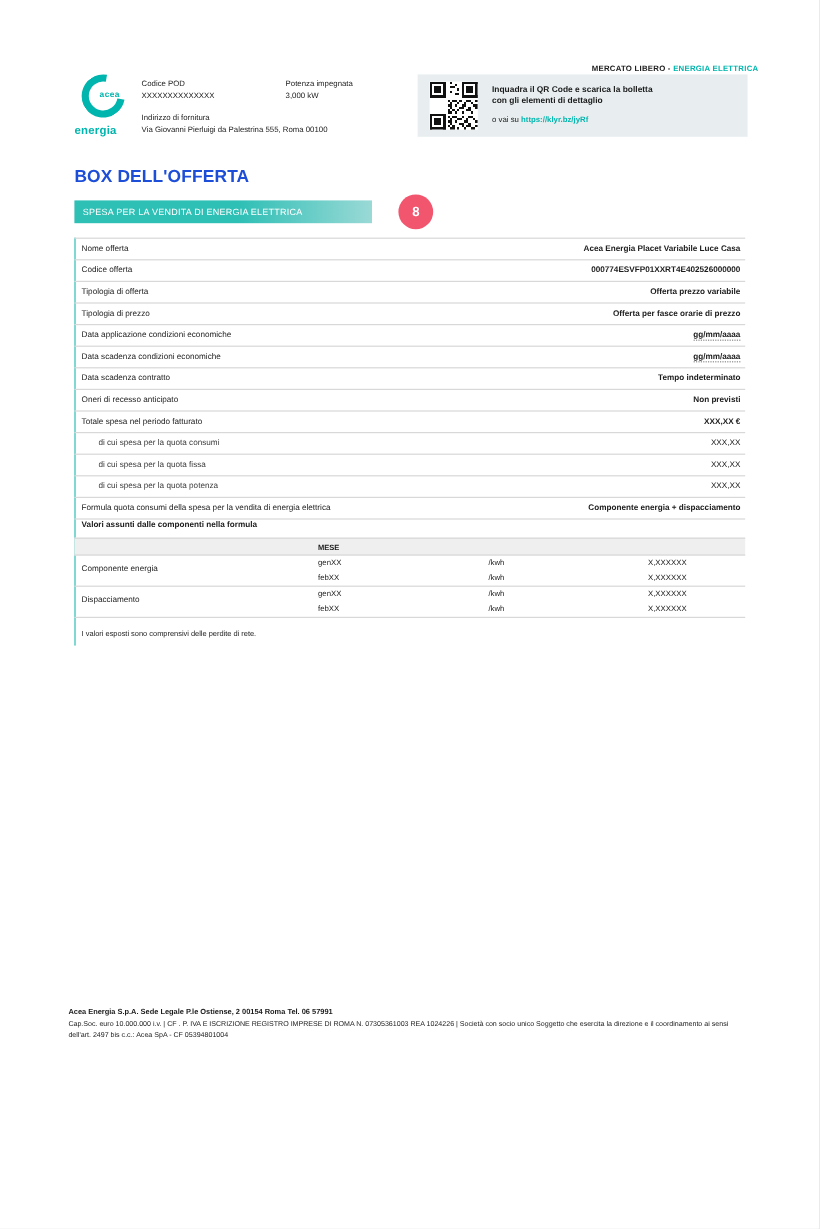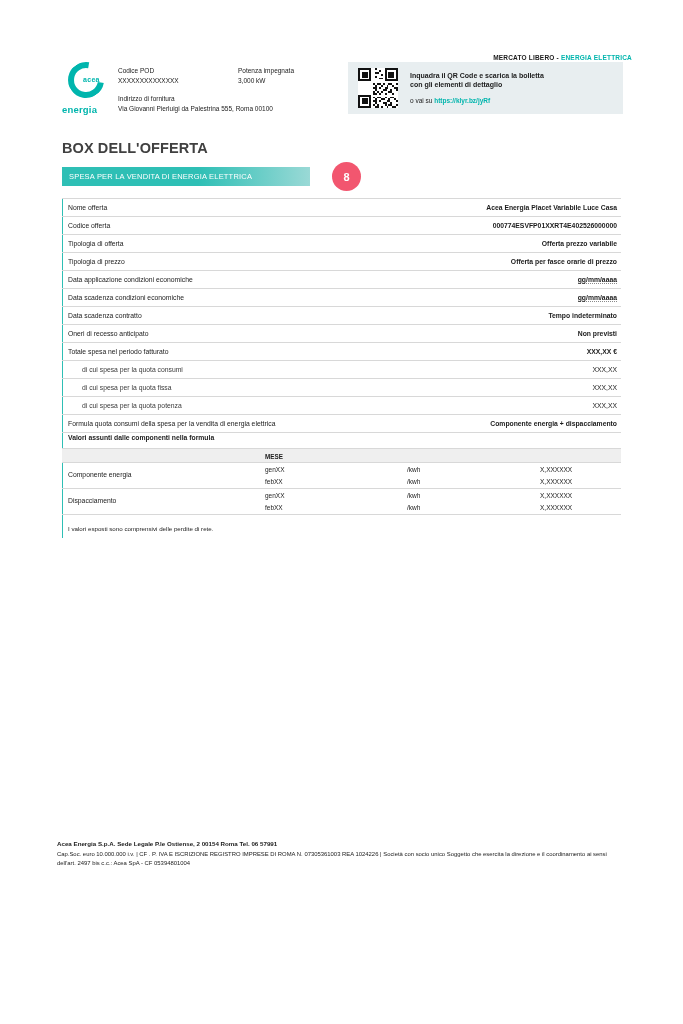--- a/index.html
+++ b/index.html
@@ -138,21 +138,21 @@
   }
   .qr-sub .link { color: #00b5ad; font-weight: bold; }
 
   
   .box-title {
     position: absolute;
     left: 62px;
     top: 136px;
     font-size: 14.5px;
     font-weight: bold;
-    color: #404040;
+    color: #1d4ed8;
     letter-spacing: .1px;
   }
 
   
   .band {
     position: absolute;
     left: 62px;
     top: 163px;
     width: 248px;
     height: 19px;

